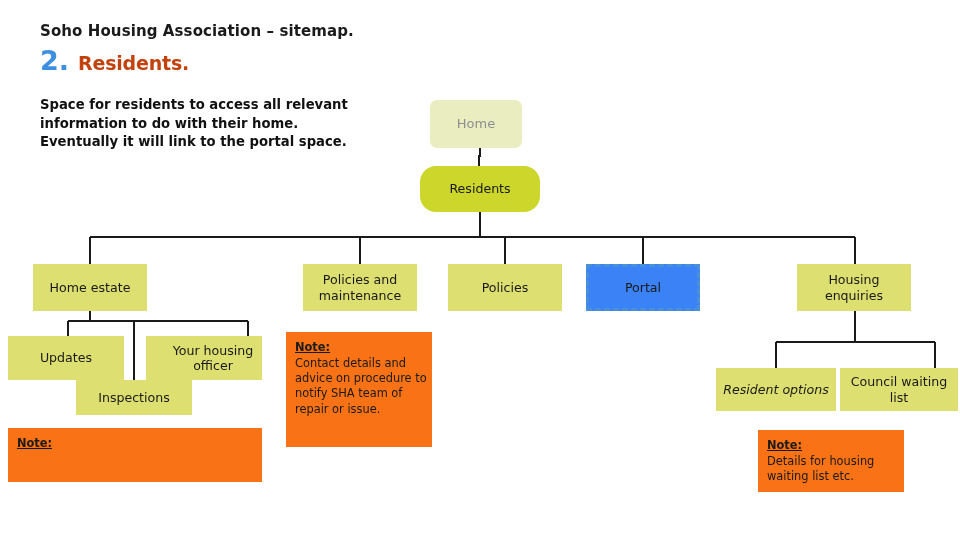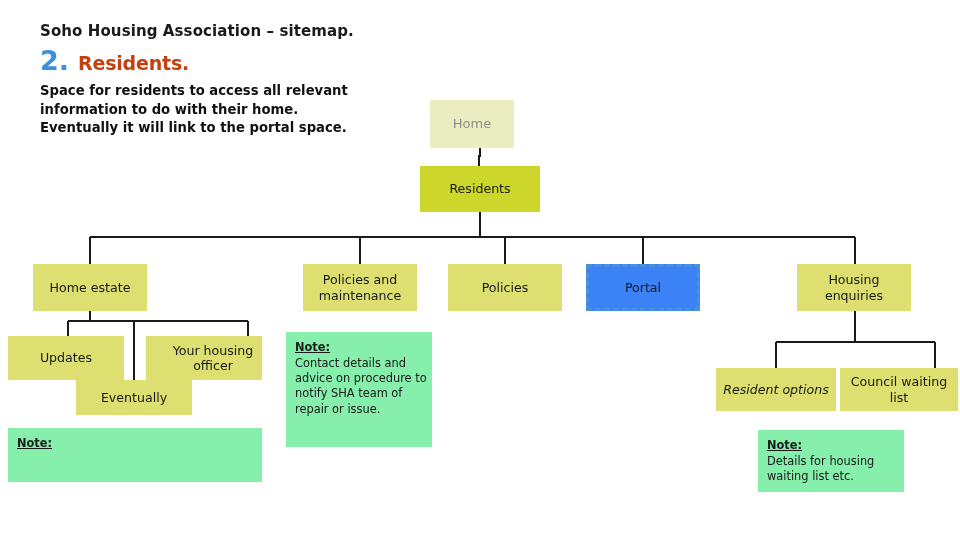--- a/index.html
+++ b/index.html
@@ -46,21 +46,21 @@
   #title-text {
     font-size: 19px;
     font-weight: bold;
     color: #c2410c;
     line-height: 1.1;
     letter-spacing: -0.2px;
   }
   #intro {
     position: absolute;
     left: 40px;
-    top: 82px;
+    top: 96px;
     width: 330px;
     font-size: 13.2px;
     font-weight: bold;
     line-height: 1.42;
     color: #111111;
   }
 
   
   #connectors {
     position: absolute;
@@ -103,21 +103,21 @@
   .node.portal {
     background: #3b82f6;
     border: 3px dashed #4a90d9;
     color: #1a1a1a;
   }
 
   
   .note {
     position: absolute;
     box-sizing: border-box;
-    background: #86efac;
+    background: #f97316;
     padding: 8px 5px 10px 9px;
     font-size: 11.4px;
     line-height: 1.33;
     color: #1a1a1a;
   }
   .note-label {
     display: block;
     font-weight: bold;
     text-decoration: underline;
     margin-bottom: 1px;
@@ -161,29 +161,29 @@
 
     <path d="M855,311 L855,342"></path>
     <path d="M776,342 L935,342"></path>
     <path d="M776,342 L776,368"></path>
     <path d="M935,342 L935,368"></path>
   </g>
 </svg>
 
 <div id="nodes">
 
-  <div class="node home" style="left:430px; top:100px; width:84px; height:48px;">Home</div>
-
-  <div class="node root" style="left:420px; top:166px; width:120px; height:46px;">Residents</div>
+  <div class="node home" style="left:430px; top:100px; width:92px; height:48px;border-radius:7px;">Home</div>
+
+  <div class="node root" style="left:420px; top:166px; width:120px; height:46px;border-radius:16px;">Residents</div>
 
   <div class="node branch" style="left:33px; top:264px; width:114px; height:47px;">Home estate</div>
 
   <div class="node branch" style="left:8px; top:336px; width:116px; height:44px;">Updates</div>
 
-  <div class="node branch" style="left:76px; top:380px; width:116px; height:35px;">Eventually</div>
+  <div class="node branch" style="left:76px; top:380px; width:116px; height:35px;">Inspections</div>
 
   <div class="node branch" style="left:146px; top:336px; width:116px; height:44px;padding-left:24px;">Your housing officer</div>
 
   <div class="node branch" style="left:303px; top:264px; width:114px; height:47px;">Policies and maintenance</div>
 
   <div class="node branch" style="left:448px; top:264px; width:114px; height:47px;">Policies</div>
 
   <div class="node portal" style="left:586px; top:264px; width:114px; height:47px;">Portal</div>
 
   <div class="node branch" style="left:797px; top:264px; width:114px; height:47px;">Housing enquiries</div>

